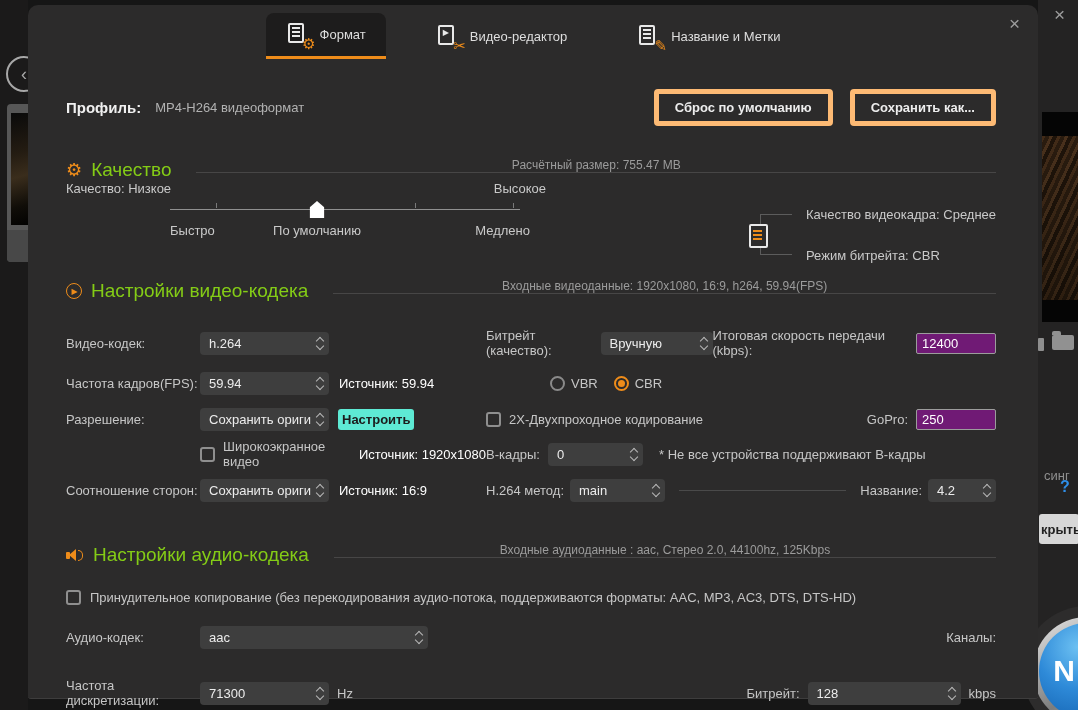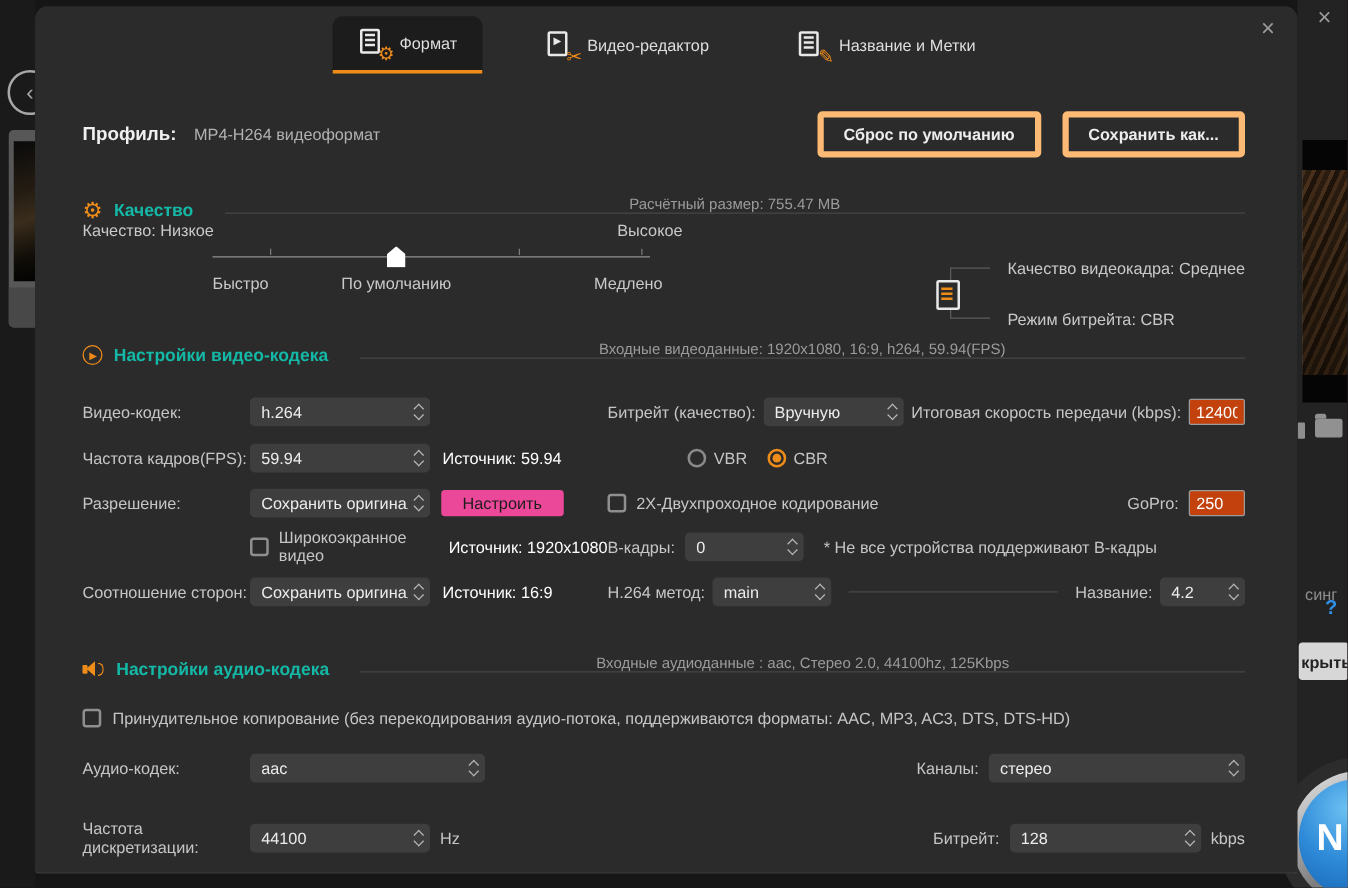--- a/index.html
+++ b/index.html
@@ -71,21 +71,21 @@
   .sec-icon { color:#ee8c1a; flex:none; }
   .gear-glyph { font-size:18px; line-height:1; }
   .play-circle { width:16px; height:16px; border:1.5px solid #ee8c1a; border-radius:50%;
     display:flex; align-items:center; justify-content:center; font-size:8px; color:#ee8c1a; padding-left:1px; }
   .spk { position:relative; width:18px; height:15px; }
   .spk::before { content:""; position:absolute; left:0; top:4px; width:4px; height:7px; background:#ee8c1a; border-radius:1px; }
   .spk::after { content:""; position:absolute; left:3px; top:1px; border-top:6px solid transparent;
     border-bottom:6px solid transparent; border-right:7px solid #ee8c1a; }
   .spk .wave { position:absolute; left:12px; top:2px; width:5px; height:11px; border:1.5px solid #ee8c1a;
     border-left:none; border-radius:0 8px 8px 0; }
-  .sec-title { color:#14b8a6; font-weight:bold; font-size:14px; white-space:nowrap; }
+  .sec-title { color:#84cc16; font-weight:normal; font-size:19px; white-space:nowrap; }
   .sec-line { flex:1; align-self:center; position:relative; border-top:1px solid #474646; margin-left:16px; margin-top:4px; }
   .sec-info { position:absolute; left:50%; top:0; transform:translate(-50%,-100%); color:#9b9b9b; font-size:12px; white-space:nowrap; padding-bottom:1px; }
 
   
   .sec-quality { position:relative; margin-top:33px; }
   .slider-top { display:flex; width:480px; color:#c9c9c9; }
   .slider-top .r { margin-left:auto; }
   .track-row { margin-left:104px; width:350px; position:relative; margin-top:13px; }
   .track { border-top:1px solid #909090; position:relative; cursor:pointer; }
   .tick { position:absolute; top:-7px; width:1px; height:5px; background:#7a7a7a; }
@@ -115,29 +115,29 @@
   .lblw { width:134px; flex:none; }
   .src { color:#ffffff; margin-left:10px; white-space:nowrap; }
 
   .dd { height:23px; background:#3e3e3e; border-radius:4px; display:flex; align-items:center;
     padding:0 6px 0 9px; color:#ececec; cursor:pointer; flex:none; }
   .dd .txt { flex:1; overflow:hidden; white-space:nowrap; }
   .arrows { display:flex; flex-direction:column; gap:2px; margin-left:6px; }
   .chv { width:6px; height:6px; border:0 solid #b8b8b8; }
   .chv.up { border-top-width:1.5px; border-left-width:1.5px; transform:rotate(45deg); }
   .chv.dn { border-bottom-width:1.5px; border-right-width:1.5px; transform:rotate(45deg); margin-top:-3px; }
-  .w150{width:144px}.w112{width:112px}.w95{width:95px}.w68{width:68px}.w188{width:188px}.w205{width:205px}.w153{width:153px}
-
-  .inp { height:21px; width:45px; background:#c2410c; border:1px solid #9c9c9c; border-radius:2px;
+  .w150{width:129px}.w112{width:112px}.w95{width:95px}.w68{width:68px}.w188{width:228px}.w205{width:205px}.w153{width:153px}
+
+  .inp { height:21px; width:80px; background:#701a75; border:1px solid #9c9c9c; border-radius:2px;
     color:#fff; font-size:13px; padding:0 5px; font-family:inherit; }
   .cb { width:15px; height:15px; border:2px solid #8f8f8f; border-radius:3px; background:transparent; flex:none; cursor:pointer; }
   .rd { width:15px; height:15px; border:2px solid #8a8a8a; border-radius:50%; flex:none; position:relative; cursor:pointer; }
   .rd.sel { border-color:#ee8c1a; }
   .rd.sel::after { content:""; position:absolute; inset:2px; background:#ee8c1a; border-radius:50%; }
-  .adj-btn { background:#ec4899; color:#1c1c1c; font-weight:normal; font-size:13px; padding:3px 17px;
+  .adj-btn { background:#5eead4; color:#1c1c1c; font-weight:bold; font-size:13px; padding:3px 4px;
     border:none; border-radius:3px; margin-left:9px; cursor:pointer; font-family:inherit; }
   .hline { flex:1; border-top:1px solid #4a4a4a; margin:0 14px; }
   .gap6{margin-left:6px}.gap8{margin-left:8px}.gap16{margin-left:16px}.push{margin-left:auto}
   .note { white-space:nowrap; }
   .forcecopy { display:flex; align-items:center; gap:9px; margin-top:24px; }
 </style>
 </head>
 <body>
 
 <div class="stage">
@@ -396,35 +396,28 @@
             <div class="dd w188">
               <span class="txt">aac</span>
               <span class="arrows">
                   <i class="chv up"></i>
                   <i class="chv dn"></i>
                 </span>
             </div>
           </div>
           <div class="vright">
             <span class="push">Каналы:</span>
-            <div class="dd w205 gap8">
-              <span class="txt">стерео</span>
-              <span class="arrows">
-                  <i class="chv up"></i>
-                  <i class="chv dn"></i>
-                </span>
-            </div>
           </div>
         </div>
 
         <div class="vrow" style="margin-top:29px">
           <div class="vleft" style="width:460px">
             <span class="lblw">Частота дискретизации:</span>
             <div class="dd w150">
-              <span class="txt">44100</span>
+              <span class="txt">71300</span>
               <span class="arrows">
                   <i class="chv up"></i>
                   <i class="chv dn"></i>
                 </span>
             </div>
             <span class="gap8">Hz</span>
           </div>
           <div class="vright">
             <span class="push">Битрейт:</span>
             <div class="dd w153 gap8">

